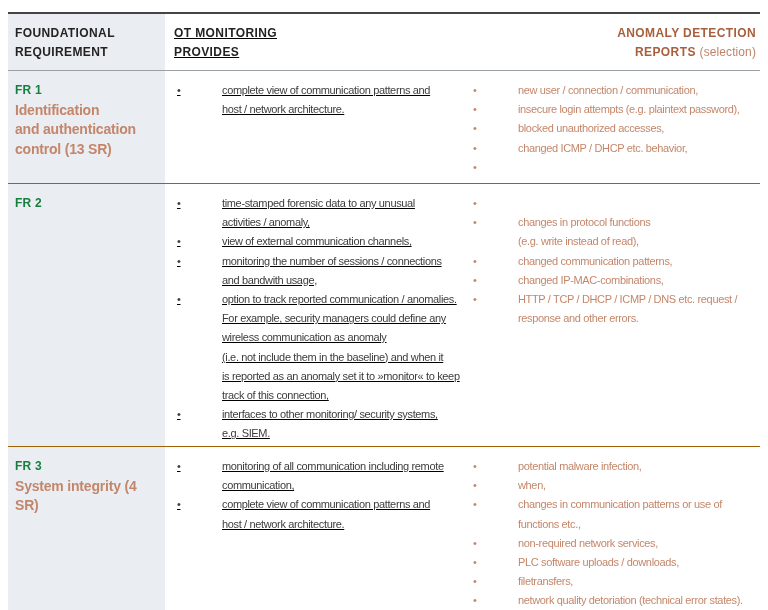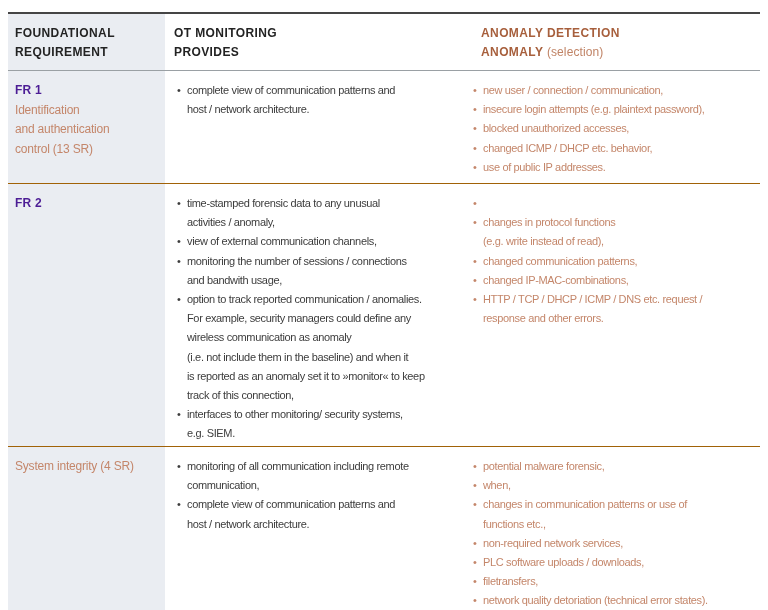--- a/index.html
+++ b/index.html
@@ -14,57 +14,57 @@
     border-bottom:1px solid #9aa0a4;
   }
   .row{display:grid;grid-template-columns:157px 305px 290px;}
   .row.header{border-bottom:1px solid #9aa0a4;min-height:56px;}
   .row.fr + .row.fr{border-top:1px solid #a16207;}
   .row.fr1{min-height:112px;}
   .row.fr2{min-height:262px;}
   .row.fr3{min-height:164px;}
   .cell{box-sizing:border-box;}
   .c1{background:#eaedf2;padding:10px 7px 2px 7px;}
-  .c2{padding:10px 6px 2px 12px;}
+  .c2{padding:10px 6px 2px 12px;text-decoration:underline;}
   .c3{padding:10px 4px 2px 3px;}
   .header .c2{padding-left:9px;}
-  .header .c3{padding-left:11px;}
+  .header .c3{padding-left:11px;text-align:right;}
 
   .hdr{
     font-weight:bold;font-size:12px;line-height:19px;letter-spacing:.4px;
     color:#232323;white-space:pre-line;
   }
   .hdr.rust{color:#a75f3c;}
   .sel{font-weight:normal;color:#c08365;letter-spacing:.1px;}
 
-  .frid{font-weight:bold;font-size:12px;line-height:19.5px;color:#4c1d95;letter-spacing:.2px;}
-  .frlabel{font-size:12px;line-height:19.5px;color:#c4866a;white-space:pre-line;letter-spacing:-.2px;}
+  .frid{font-weight:bold;font-size:12px;line-height:19.5px;color:#15803d;letter-spacing:.2px;}
+  .frlabel{font-size:14px;line-height:19.5px;color:#c4866a;white-space:pre-line;letter-spacing:-.2px;font-weight:bold;}
 
   .bullet{display:flex;font-size:11px;line-height:19.2px;letter-spacing:-.35px;}
   .dot{flex:0 0 10px;}
-  .btxt{white-space:pre-line;}
+  .btxt{white-space:pre-line;margin-left:35px;}
   .c2 .bullet{color:#3c3c3c;}
   .c3 .bullet{color:#c4866a;}
 </style>
 </head>
 <body>
 
 <div class="table">
 
   <div class="row header">
     <div class="cell c1">
       <div class="hdr">FOUNDATIONAL
 REQUIREMENT</div>
     </div>
     <div class="cell c2">
       <div class="hdr">OT MONITORING
 PROVIDES</div>
     </div>
     <div class="cell c3">
-      <div class="hdr rust"><span>ANOMALY DETECTION</span><br><span>ANOMALY</span> <span class="sel">(selection)</span></div>
+      <div class="hdr rust"><span>ANOMALY DETECTION</span><br><span>REPORTS</span> <span class="sel">(selection)</span></div>
     </div>
   </div>
 
   <div class="row fr fr1">
     <div class="cell c1">
       <div class="frid">FR 1</div>
       <div class="frlabel">Identification
 and authentication
 control (13 SR)</div>
     </div>
@@ -90,21 +90,20 @@
           <div class="bullet">
             <span class="dot">•</span>
             <span class="btxt">blocked unauthorized accesses,</span>
           </div>
           <div class="bullet">
             <span class="dot">•</span>
             <span class="btxt">changed ICMP / DHCP etc. behavior,</span>
           </div>
           <div class="bullet">
             <span class="dot">•</span>
-            <span class="btxt">use of public IP addresses.</span>
           </div>
         </div>
     </div>
   </div>
 
   <div class="row fr fr2">
     <div class="cell c1">
       <div class="frid">FR 2</div>
     </div>
     <div class="cell c2">
@@ -161,41 +160,42 @@
             <span class="dot">•</span>
             <span class="btxt">HTTP / TCP / DHCP / ICMP / DNS etc. request /
 response and other errors.</span>
           </div>
         </div>
     </div>
   </div>
 
   <div class="row fr fr3">
     <div class="cell c1">
+      <div class="frid">FR 3</div>
       <div class="frlabel">System integrity (4 SR)</div>
     </div>
     <div class="cell c2">
       <div class="list">
           <div class="bullet">
             <span class="dot">•</span>
             <span class="btxt">monitoring of all communication including remote
 communication,</span>
           </div>
           <div class="bullet">
             <span class="dot">•</span>
             <span class="btxt">complete view of communication patterns and
 host / network architecture.</span>
           </div>
         </div>
     </div>
     <div class="cell c3">
       <div class="list">
           <div class="bullet">
             <span class="dot">•</span>
-            <span class="btxt">potential malware forensic,</span>
+            <span class="btxt">potential malware infection,</span>
           </div>
           <div class="bullet">
             <span class="dot">•</span>
             <span class="btxt">when,</span>
           </div>
           <div class="bullet">
             <span class="dot">•</span>
             <span class="btxt">changes in communication patterns or use of
 functions etc.,</span>
           </div>

